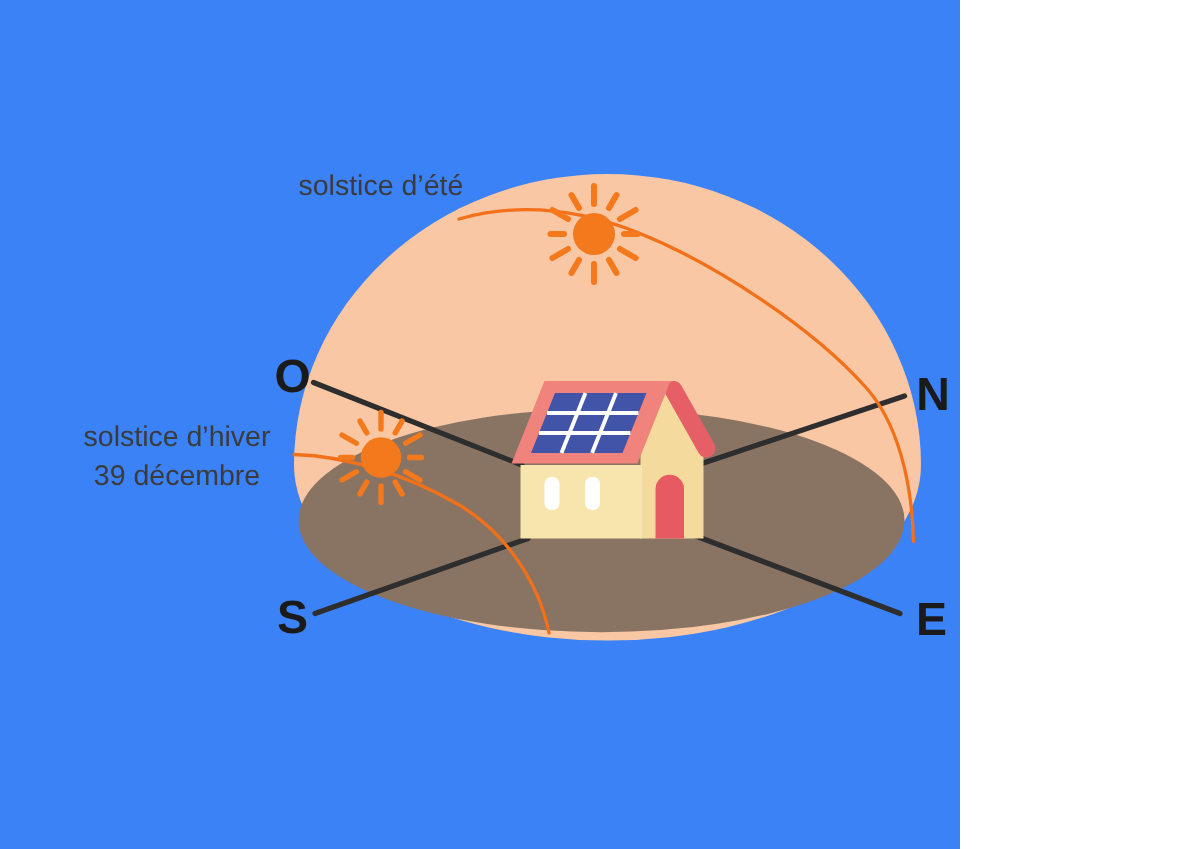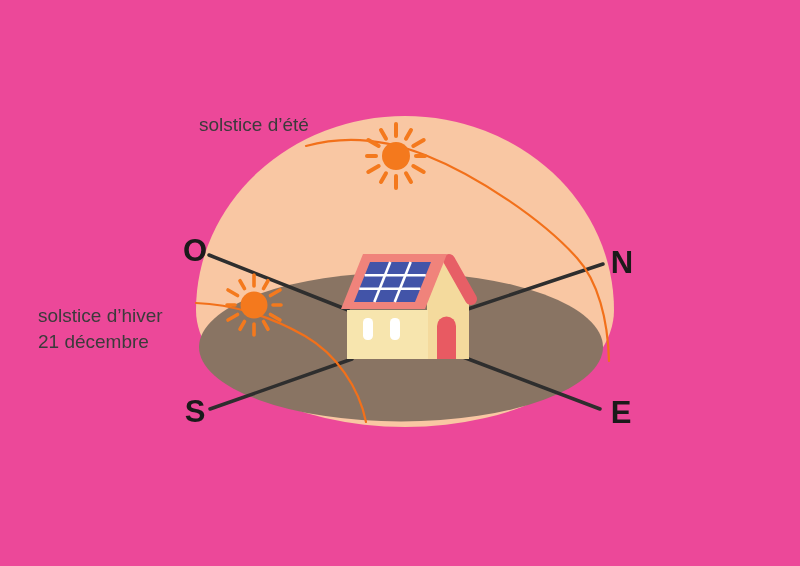--- a/index.html
+++ b/index.html
@@ -1,32 +1,32 @@
 <!DOCTYPE html>
 <html><head>
 <meta charset="utf-8">
 <style>
   html,body{margin:0;padding:0;background:#ffffff;}
   #stage{
     position:relative;
-    width:800px;height:566px;
+    width:640px;height:566px;
     overflow:hidden;
-    background:#ec4899;
+    background:#3b82f6;
     font-family:"Liberation Sans", sans-serif;
   }
   #scene{position:absolute;left:0;top:0;}
   .solstice-label{
     position:absolute;
     font-size:19px;
     line-height:26px;
     color:#3b3b3b;
     white-space:nowrap;
   }
   #summer-label{left:199px;top:112px;text-align:left;}
-  #winter-label{left:38px;top:279px;width:160px;text-align:left;margin-top:24px;}
+  #winter-label{left:38px;top:279px;width:160px;text-align:center;}
   .compass-letter{
     position:absolute;
     width:32px;
     font-size:31px;
     line-height:34px;
     font-weight:700;
     color:#1a1a1a;
     text-align:center;
   }
   #compass-o{left:179px;top:234px;}
@@ -115,21 +115,21 @@
       <path d="M 437 359 L 437 326 A 9.5 9.5 0 0 1 456 326 L 456 359 Z" fill="#E85A62"></path>
     </g>
   </svg>
 
   <div id="summer-label" class="solstice-label">
     <div>solstice d’été</div>
   </div>
 
   <div id="winter-label" class="solstice-label">
     <div>solstice d’hiver</div>
-    <div>21 décembre</div>
+    <div>39 décembre</div>
   </div>
 
   <div id="compass-o" class="compass-letter">O</div>
   <div id="compass-n" class="compass-letter">N</div>
   <div id="compass-s" class="compass-letter">S</div>
   <div id="compass-e" class="compass-letter">E</div>
 
 </div>
 
 </body></html>

